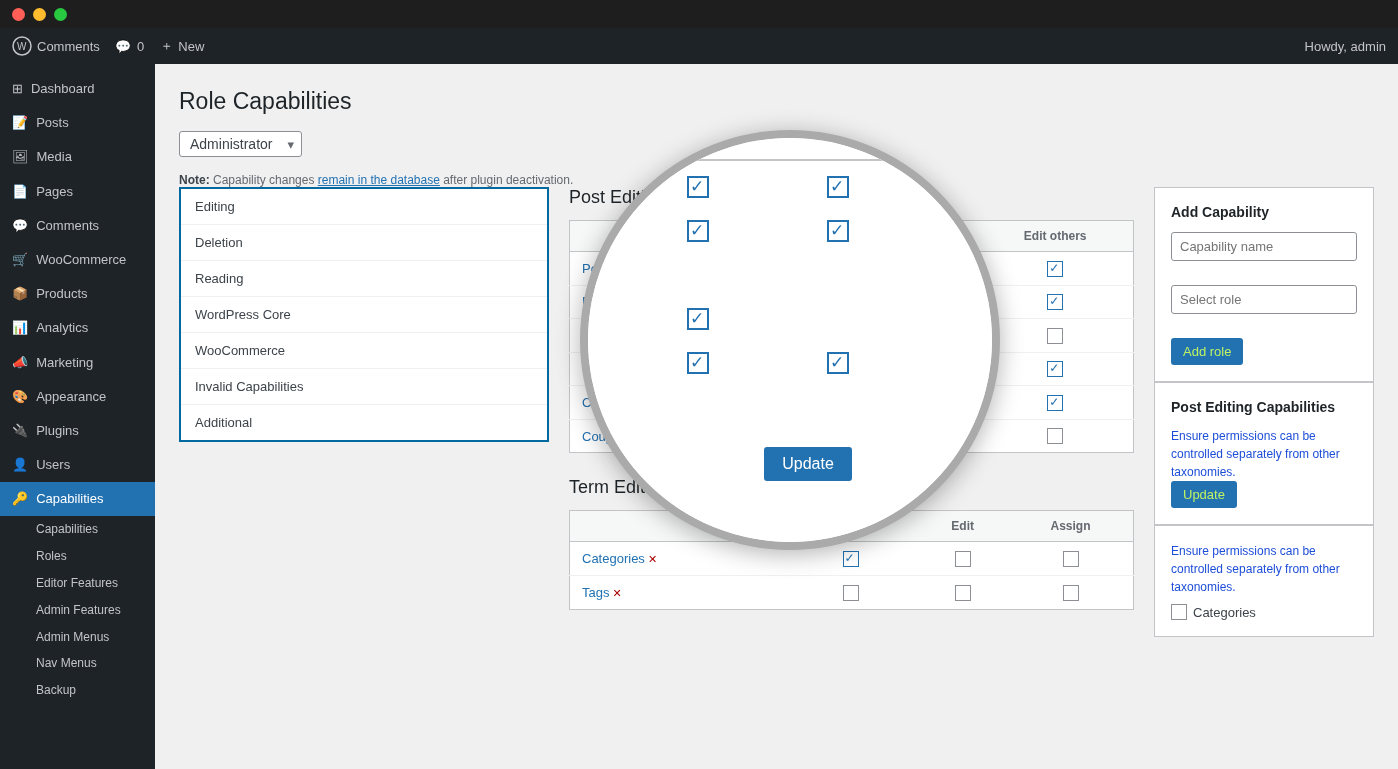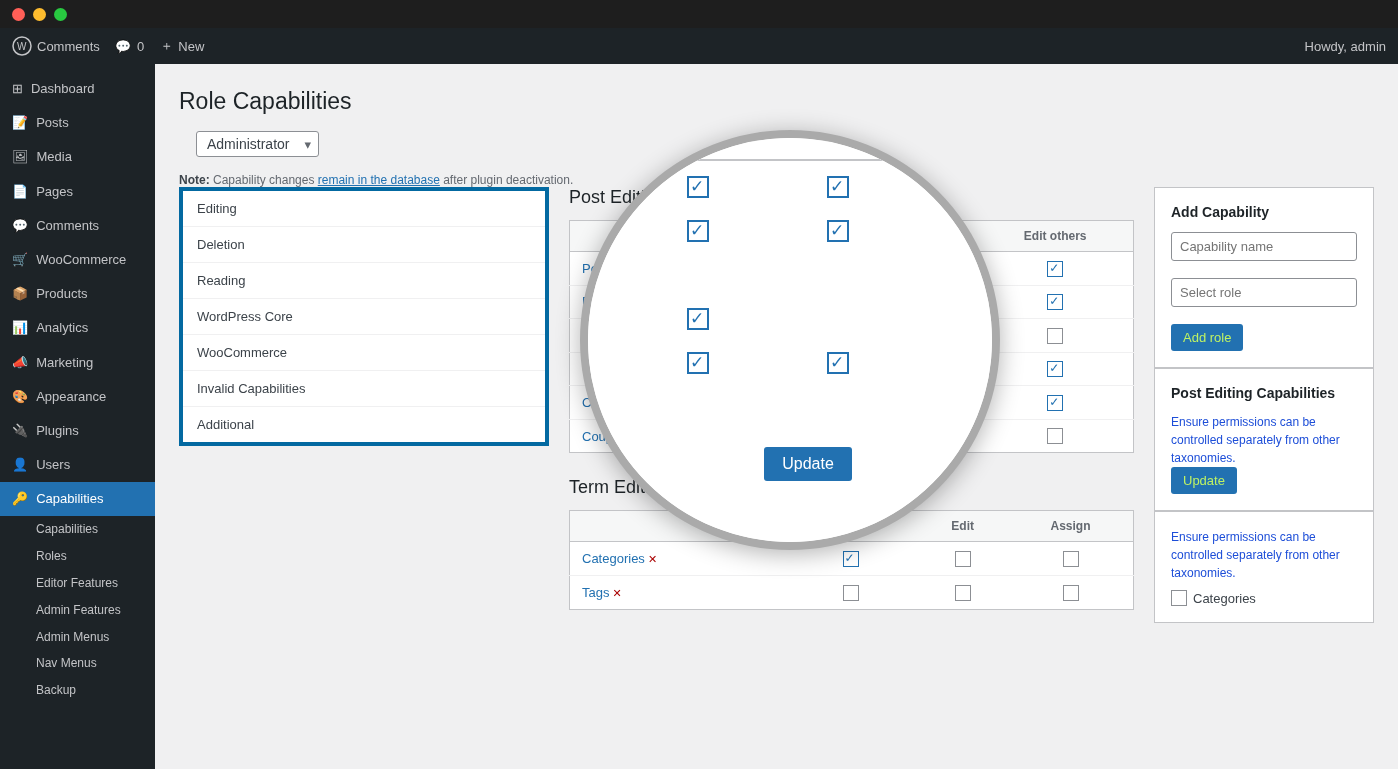--- a/index.html
+++ b/index.html
@@ -58,21 +58,21 @@
 
     .submenu { padding-left: 28px; }
     .submenu .sidebar-item { font-size: 12px; padding: 5px 8px; }
 
     
     .main-content { flex: 1; padding: 24px 24px; overflow: auto; }
 
     .page-title { font-size: 23px; font-weight: 400; color: #1d2327; margin-bottom: 16px; }
 
     
-    .role-selector-wrap { display: flex; align-items: center; gap: 8px; margin-bottom: 16px; margin-left: 17px; }
+    .role-selector-wrap { display: flex; align-items: center; gap: 8px; margin-bottom: 16px; }
     .role-select {
       appearance: none;
       background: #fff;
       border: 1px solid #8c8f94;
       border-radius: 3px;
       padding: 4px 28px 4px 10px;
       font-size: 14px;
       color: #3c434a;
       cursor: pointer;
       position: relative;
@@ -90,21 +90,21 @@
 
     .note-text { font-size: 12px; color: #646970; }
     .note-text strong { font-weight: 600; color: #3c434a; }
     .note-text a { color: #2271b1; text-decoration: underline; }
 
     
     .capabilities-layout { display: flex; gap: 20px; }
     .left-panel { width: 370px; flex-shrink: 0; }
 
     
-    .category-list { background: #fff; border: 4px solid #0369a1; }
+    .category-list { background: #fff; border: 2px solid #0369a1; }
     .category-item {
       padding: 10px 14px;
       border-bottom: 1px solid #f0f0f1;
       cursor: pointer;
       font-size: 13px;
       color: #3c434a;
     }
     .category-item:last-child { border-bottom: none; }
 
     
@@ -170,21 +170,21 @@
     }
     .panel-box-title { font-size: 14px; font-weight: 600; color: #1d2327; margin-bottom: 12px; }
 
     .input-field {
       width: 100%;
       padding: 6px 8px;
       border: 1px solid #8c8f94;
       border-radius: 3px;
       font-size: 13px;
       color: #1d4ed8;
-      margin-bottom: 17px;
+      margin-bottom: 24px;
     }
     .btn-primary {
       background: #2271b1;
       color: #bef264;
       border: none;
       border-radius: 3px;
       padding: 6px 12px;
       font-size: 13px;
       cursor: pointer;
     }

